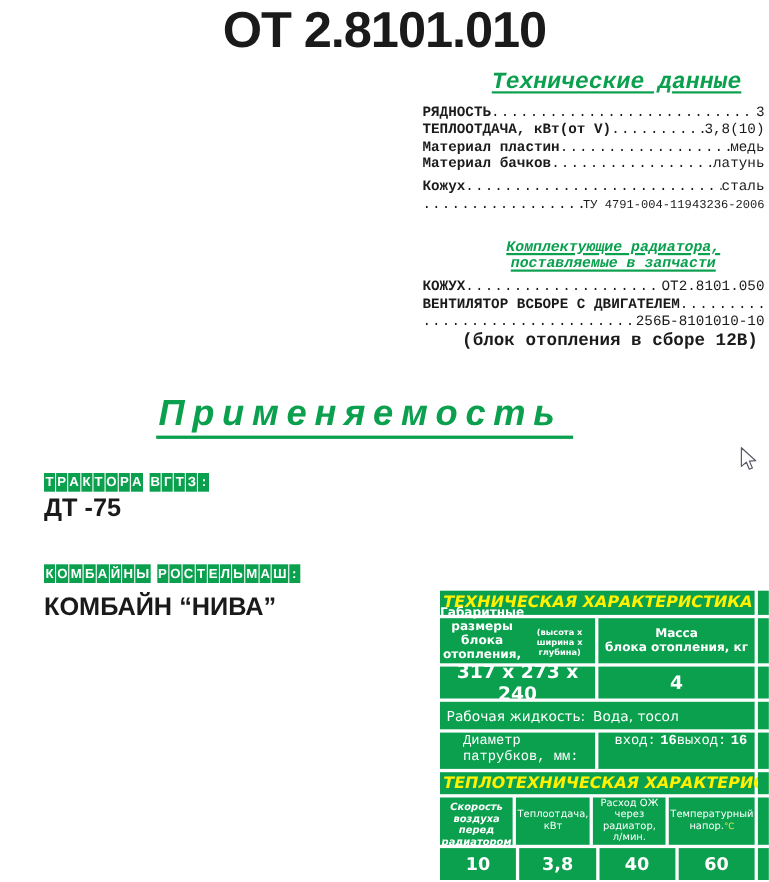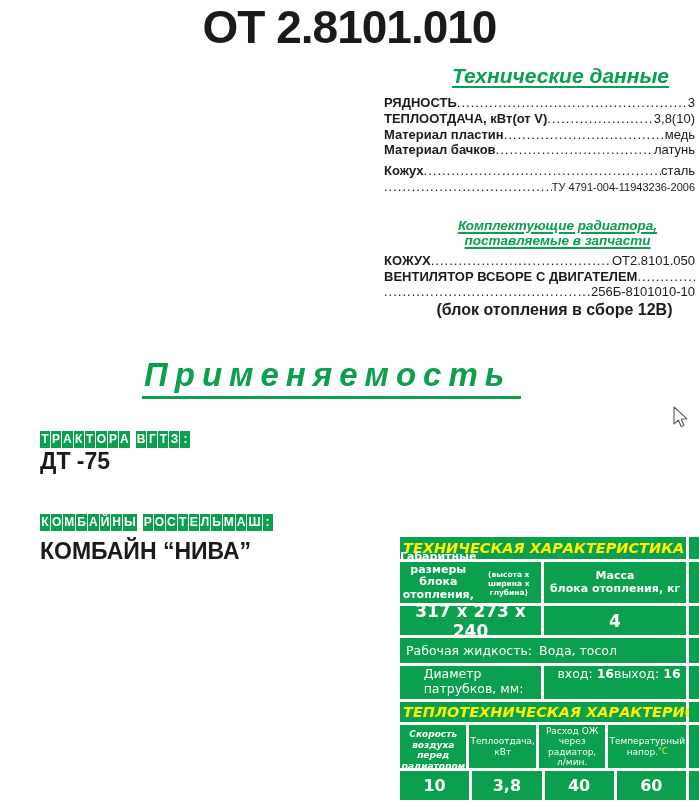--- a/index.html
+++ b/index.html
@@ -14,21 +14,21 @@
     font-family:"Liberation Sans",sans-serif;color:var(--ink);
   }
 
   
   .main-title{
     position:absolute;top:0;left:0;width:100%;text-align:center;
     font-size:46px;font-weight:bold;letter-spacing:-1px;color:#1a1a1a;
   }
 
   
-  .right-col{position:absolute;left:384px;top:64px;width:311px;}
+  .right-col{position:absolute;left:384px;top:64px;width:311px;font-family:Liberation Mono, monospace;}
   .h-tech{
     text-align:center;padding-left:42px;margin:0 0 7px 0;
     font-size:21px;font-weight:bold;font-style:italic;color:var(--green);
     text-decoration:underline;text-decoration-thickness:2px;text-underline-offset:3px;
   }
   .spec-row{display:flex;align-items:baseline;font-size:13px;line-height:15.8px;}
   .spec-row .lbl{font-weight:bold;white-space:nowrap;}
   .spec-row .val{white-space:nowrap;}
   .spec-row .val.small{font-size:11px;}
   .dots{flex:1 1 auto;overflow:hidden;white-space:nowrap;min-width:0;}
@@ -70,21 +70,21 @@
   
   .cursor{position:absolute;left:670px;top:406px;width:20px;height:24px;}
 
   
   .tbl-wrap{position:absolute;left:400px;top:537px;display:flex;font-family:"DejaVu Sans",sans-serif;}
   .tbl{width:286px;display:flex;flex-direction:column;gap:3px;}
   .sliver{width:11px;margin-left:3px;display:flex;flex-direction:column;gap:3px;}
   .sliver div{background:var(--green);}
   .g{background:var(--green);color:#fff;}
   .h-t1{height:22px;} .h-hd1{height:41px;} .h-v1{height:29px;} .h-fl{height:25px;}
-  .h-di{height:33px;} .h-t2{height:20px;} .h-hd2{height:43px;} .h-v2{height:29px;}
+  .h-di{height:33px;font-family:Liberation Mono, monospace;} .h-t2{height:20px;} .h-hd2{height:43px;} .h-v2{height:29px;}
 
   .row-title{
     display:flex;align-items:center;padding-left:3px;
     color:var(--yellow);font-weight:bold;font-style:italic;font-size:14.5px;
     letter-spacing:0px;white-space:nowrap;
   }
   .row-2col{display:flex;gap:3px;}
   .row-2col .c-l{width:141px;}
   .row-2col .c-r{flex:1;}
   .cell{display:flex;flex-direction:row;align-items:center;justify-content:center;text-align:center;}

